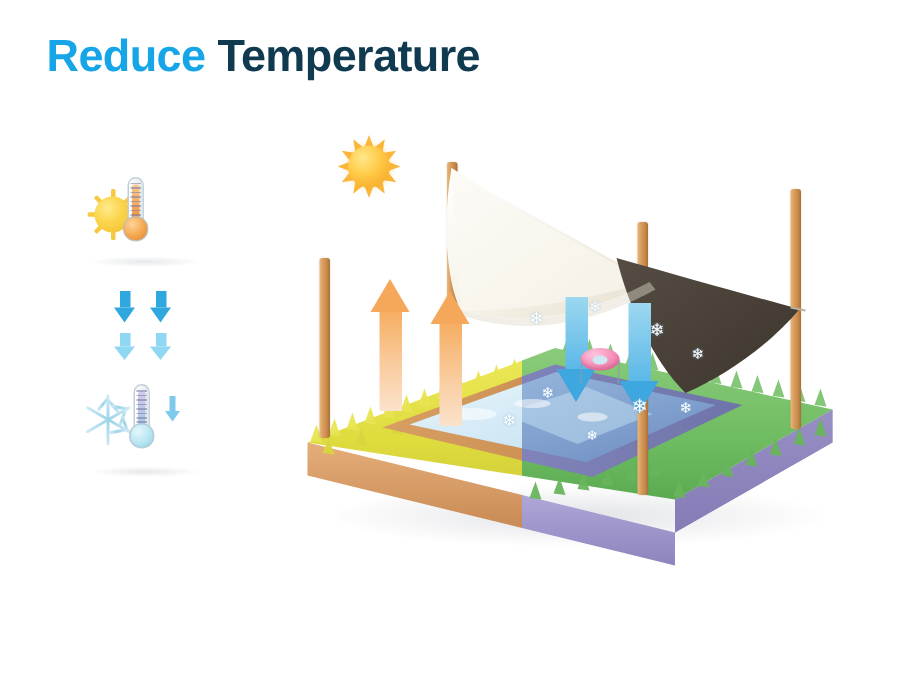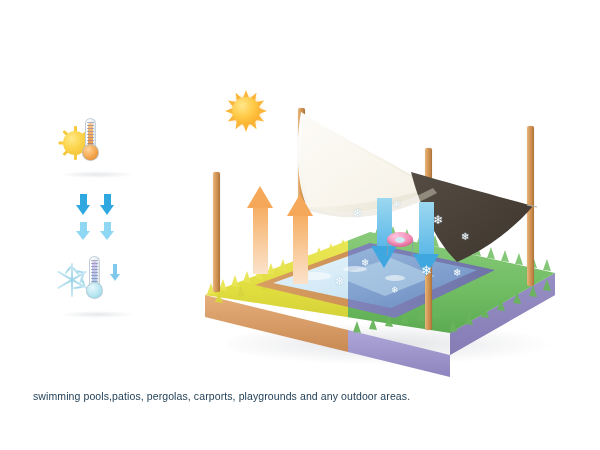--- a/index.html
+++ b/index.html
@@ -277,20 +277,24 @@
     border-right: 1px solid rgba(130,160,180,.8);
     box-sizing: border-box;
     transform: skewX(-3deg);
   }
 </style>
 </head>
 <body>
 
 <div class="slide">
 
+  <div class="title">
+    <span class="t-accent">Reduce</span>
+    <span class="t-main">Temperature</span>
+  </div>
 
   <div class="icon-col">
 
     <div class="icon-cell c1">
       <div class="sun-small">
         <span class="ray" style="transform:rotate(0deg)"></span>
         <span class="ray" style="transform:rotate(45deg)"></span>
         <span class="ray" style="transform:rotate(90deg)"></span>
         <span class="ray" style="transform:rotate(135deg)"></span>
         <span class="ray" style="transform:rotate(180deg)"></span>
@@ -566,16 +570,15 @@
     <div class="sflake" style="left:248px; top:134px; font-size:12px;">❄</div>
     <div class="sflake" style="left:276px; top:152px; font-size:10px;">❄</div>
     <div class="sflake" style="left:176px; top:178px; font-size:10px;">❄</div>
     <div class="sflake" style="left:236px; top:184px; font-size:13px;">❄</div>
     <div class="sflake" style="left:150px; top:196px; font-size:11px;">❄</div>
     <div class="sflake" style="left:206px; top:206px; font-size:9px;">❄</div>
     <div class="sflake" style="left:268px; top:188px; font-size:10px;">❄</div>
   </div>
 
   <div class="caption">
-    <span class="cap-line">swimming pools,patios, pergolas, carports, playgrounds and any outdoor areas.</span>
   </div>
 
 </div>
 
 </body></html>

